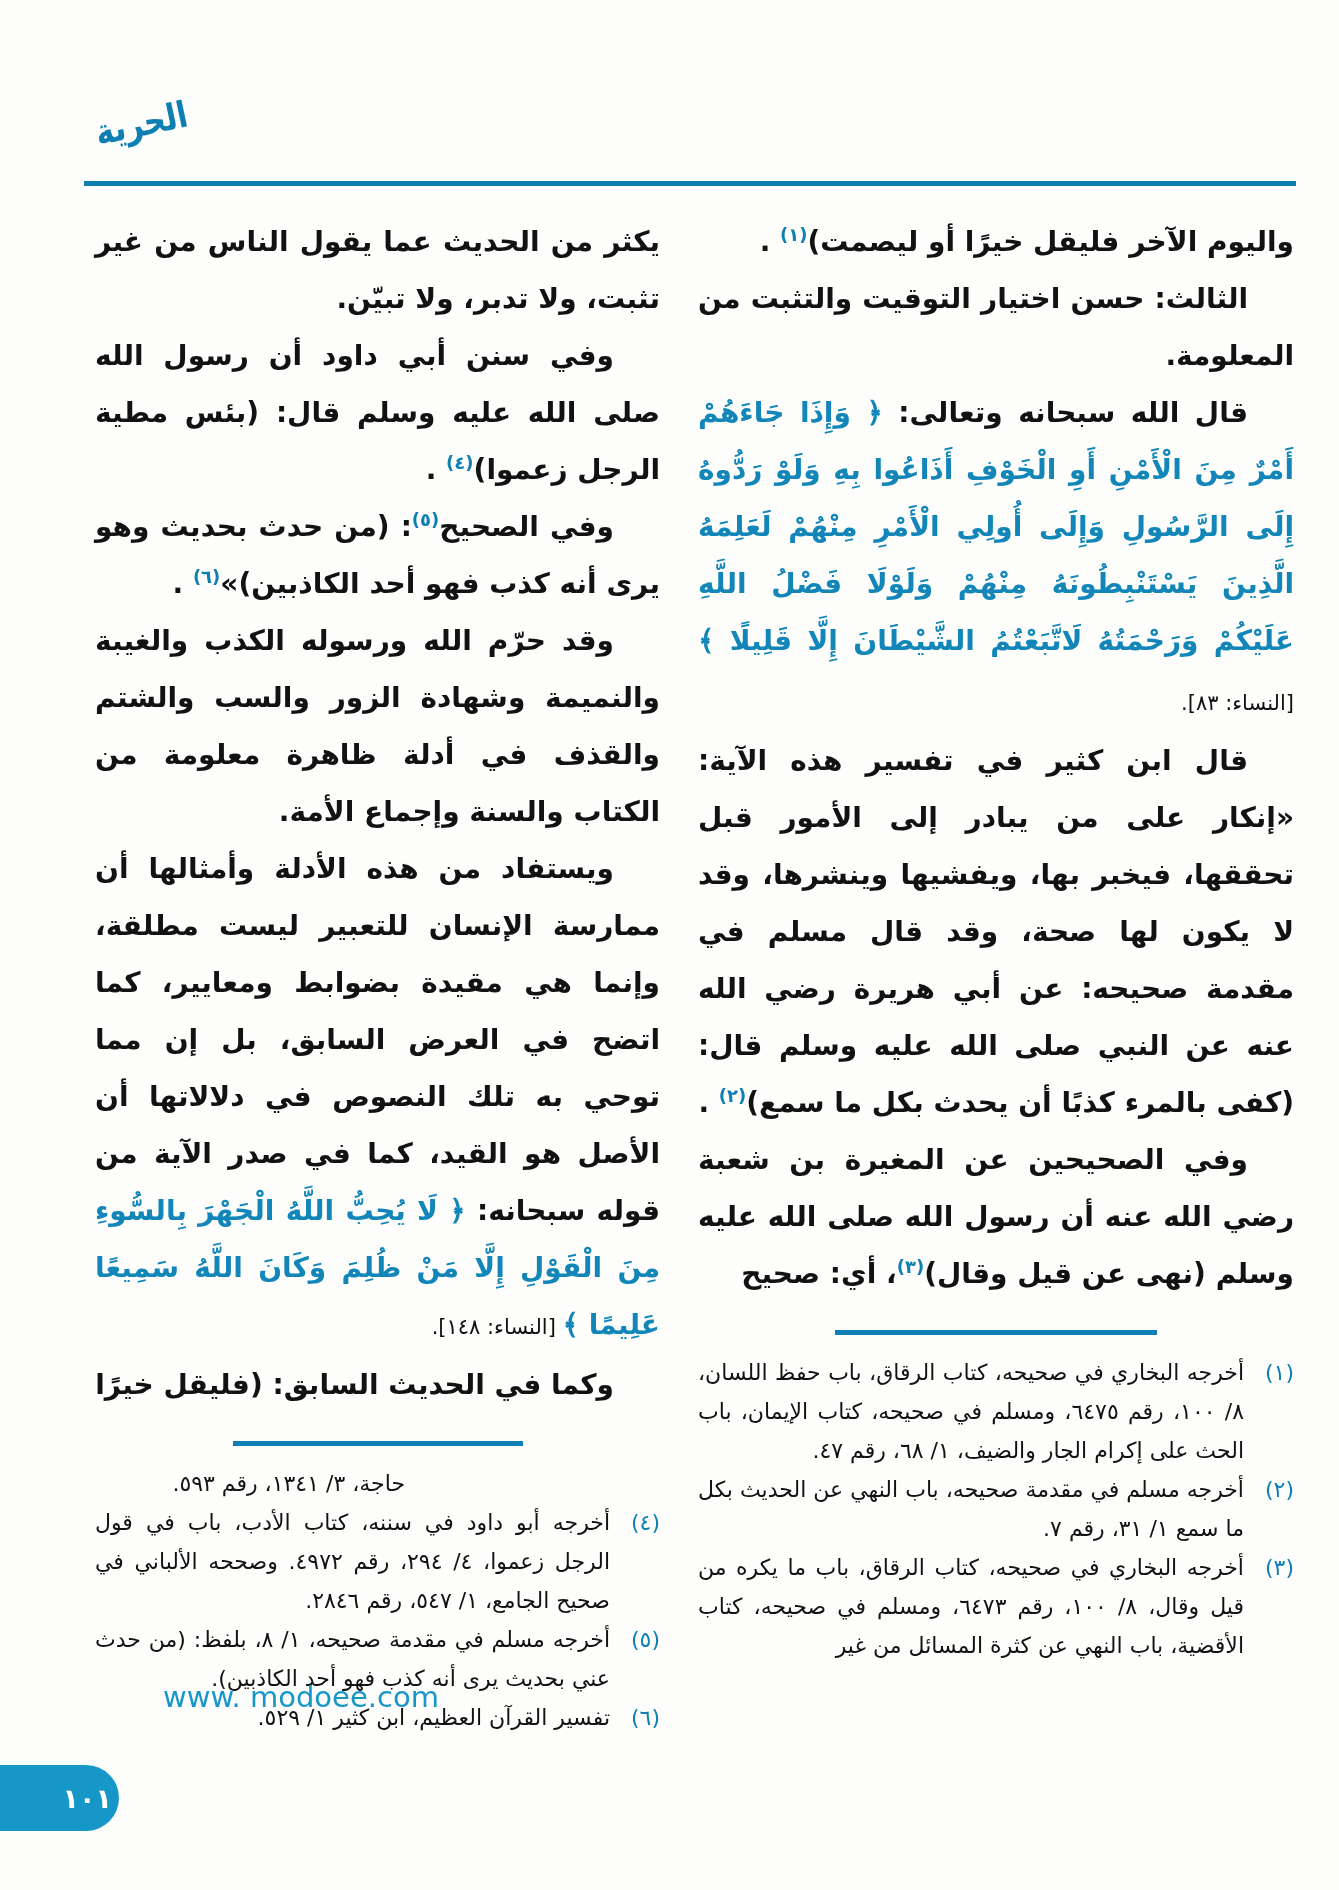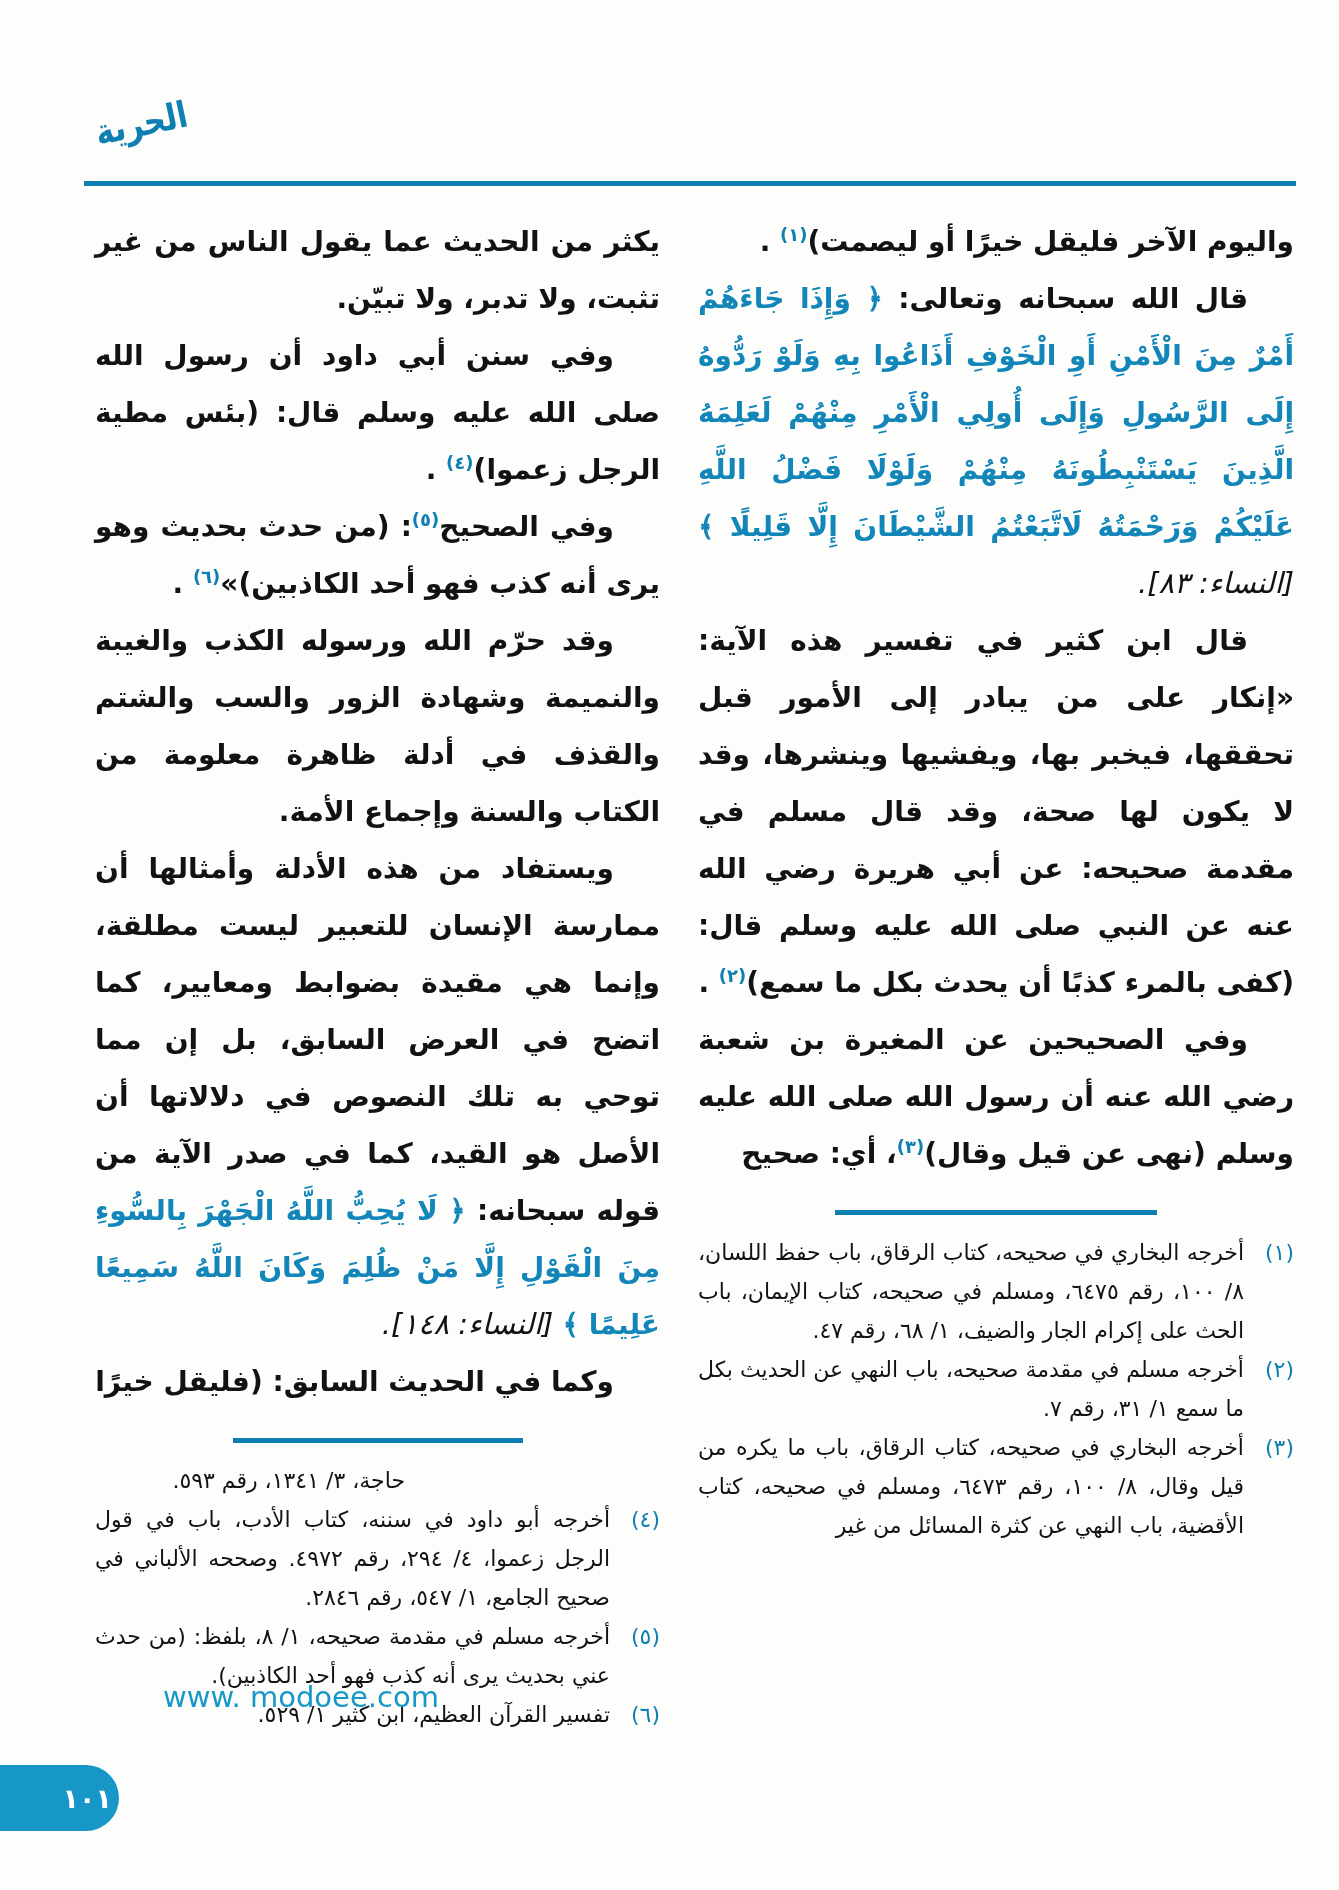--- a/index.html
+++ b/index.html
@@ -15,21 +15,21 @@
   .top-rule{position:absolute;top:181px;left:84px;width:1212px;height:5px;background:var(--accent);}
   .content{position:absolute;top:213px;right:45px;left:95px;display:flex;gap:38px;}
   .col{flex:none;}
   .col-first{width:596px;}
   .col-second{width:565px;}
   .para{font-size:28px;font-weight:700;line-height:57px;text-align:justify;color:var(--text);}
   .para.indent{text-indent:46px;}
   .seg-b{color:var(--text);}
   .seg-q{color:var(--quran);margin-top:18px;}
   .seg-m{color:var(--accent);font-size:18px;font-weight:700;vertical-align:10px;line-height:0;}
-  .seg-ref{font-weight:400;font-size:29px;font-style:italic;}
+  .seg-ref{font-weight:400;font-size:21px;}
   .fn-rule{height:5px;background:var(--accent);margin:28px auto 18px;}
   .col-first .fn-rule{width:322px;}
   .col-second .fn-rule{width:290px;}
   .footnote{display:flex;}
   .fn-marker{flex:0 0 50px;color:var(--accent);font-size:22px;line-height:39px;font-weight:400;}
   .fn-text{flex:1;font-size:22px;line-height:39px;font-weight:400;text-align:justify;color:var(--text);}
   .footnote.continuation .fn-text{padding-right:205px;text-align:right;}
   .page-tab{
     position:absolute;left:0;top:1765px;width:119px;height:66px;background:var(--footer_tab);
     border-radius:0 33px 33px 0;display:flex;align-items:center;justify-content:flex-start;
@@ -46,20 +46,21 @@
 <div class="page">
 
   <div class="logo">الحرية</div>
   <div class="top-rule"></div>
 
   <div class="content">
 
     <div class="col col-first">
       <div>
           <div class="para"><span class="seg-b">واليوم الآخر فليقل خيرًا أو ليصمت)</span><span class="seg-m">(١)</span><span class="seg-b"> .</span></div>
+          <div class="para indent"><span class="seg-b">الثالث: حسن اختيار التوقيت والتثبت من المعلومة.</span></div>
           <div class="para indent"><span class="seg-b">قال الله سبحانه وتعالى: </span><span class="seg-q">﴿ وَإِذَا جَاءَهُمْ أَمْرٌ مِنَ الْأَمْنِ أَوِ الْخَوْفِ أَذَاعُوا بِهِ وَلَوْ رَدُّوهُ إِلَى الرَّسُولِ وَإِلَى أُولِي الْأَمْرِ مِنْهُمْ لَعَلِمَهُ الَّذِينَ يَسْتَنْبِطُونَهُ مِنْهُمْ وَلَوْلَا فَضْلُ اللَّهِ عَلَيْكُمْ وَرَحْمَتُهُ لَاتَّبَعْتُمُ الشَّيْطَانَ إِلَّا قَلِيلًا ﴾</span><span class="seg-ref"> [النساء: ٨٣].</span></div>
           <div class="para indent"><span class="seg-b">قال ابن كثير في تفسير هذه الآية: «إنكار على من يبادر إلى الأمور قبل تحققها، فيخبر بها، ويفشيها وينشرها، وقد لا يكون لها صحة، وقد قال مسلم في مقدمة صحيحه: عن أبي هريرة رضي الله عنه عن النبي صلى الله عليه وسلم قال: (كفى بالمرء كذبًا أن يحدث بكل ما سمع)</span><span class="seg-m">(٢)</span><span class="seg-b"> .</span></div>
           <div class="para indent"><span class="seg-b">وفي الصحيحين عن المغيرة بن شعبة رضي الله عنه أن رسول الله صلى الله عليه وسلم (نهى عن قيل وقال)</span><span class="seg-m">(٣)</span><span class="seg-b">، أي: صحيح</span></div>
         </div>
       <div class="fn-rule"></div>
       <div>
           <div class="footnote">
             <span class="fn-marker">(١)</span>
             <span class="fn-text">أخرجه البخاري في صحيحه، كتاب الرقاق، باب حفظ اللسان، ٨/ ١٠٠، رقم ٦٤٧٥، ومسلم في صحيحه، كتاب الإيمان، باب الحث على إكرام الجار والضيف، ١/ ٦٨، رقم ٤٧.</span>
           </div>

